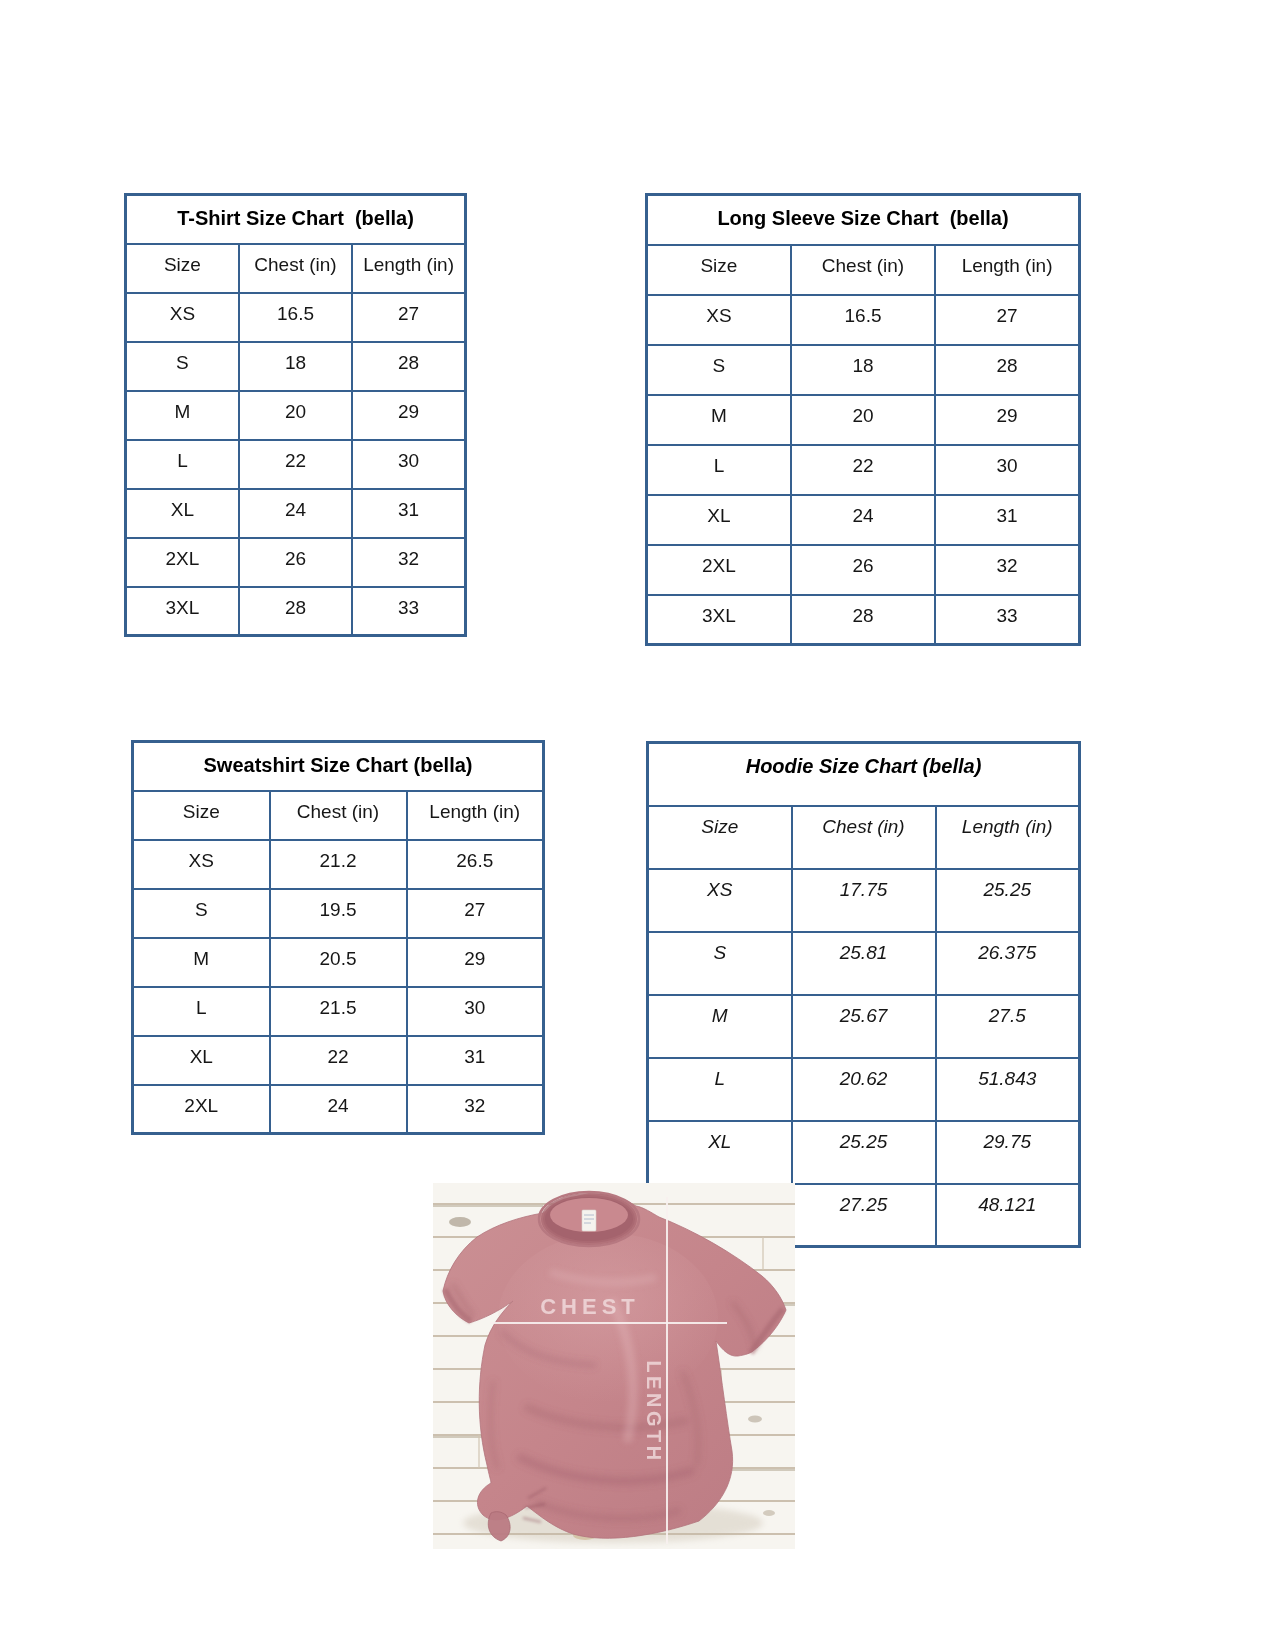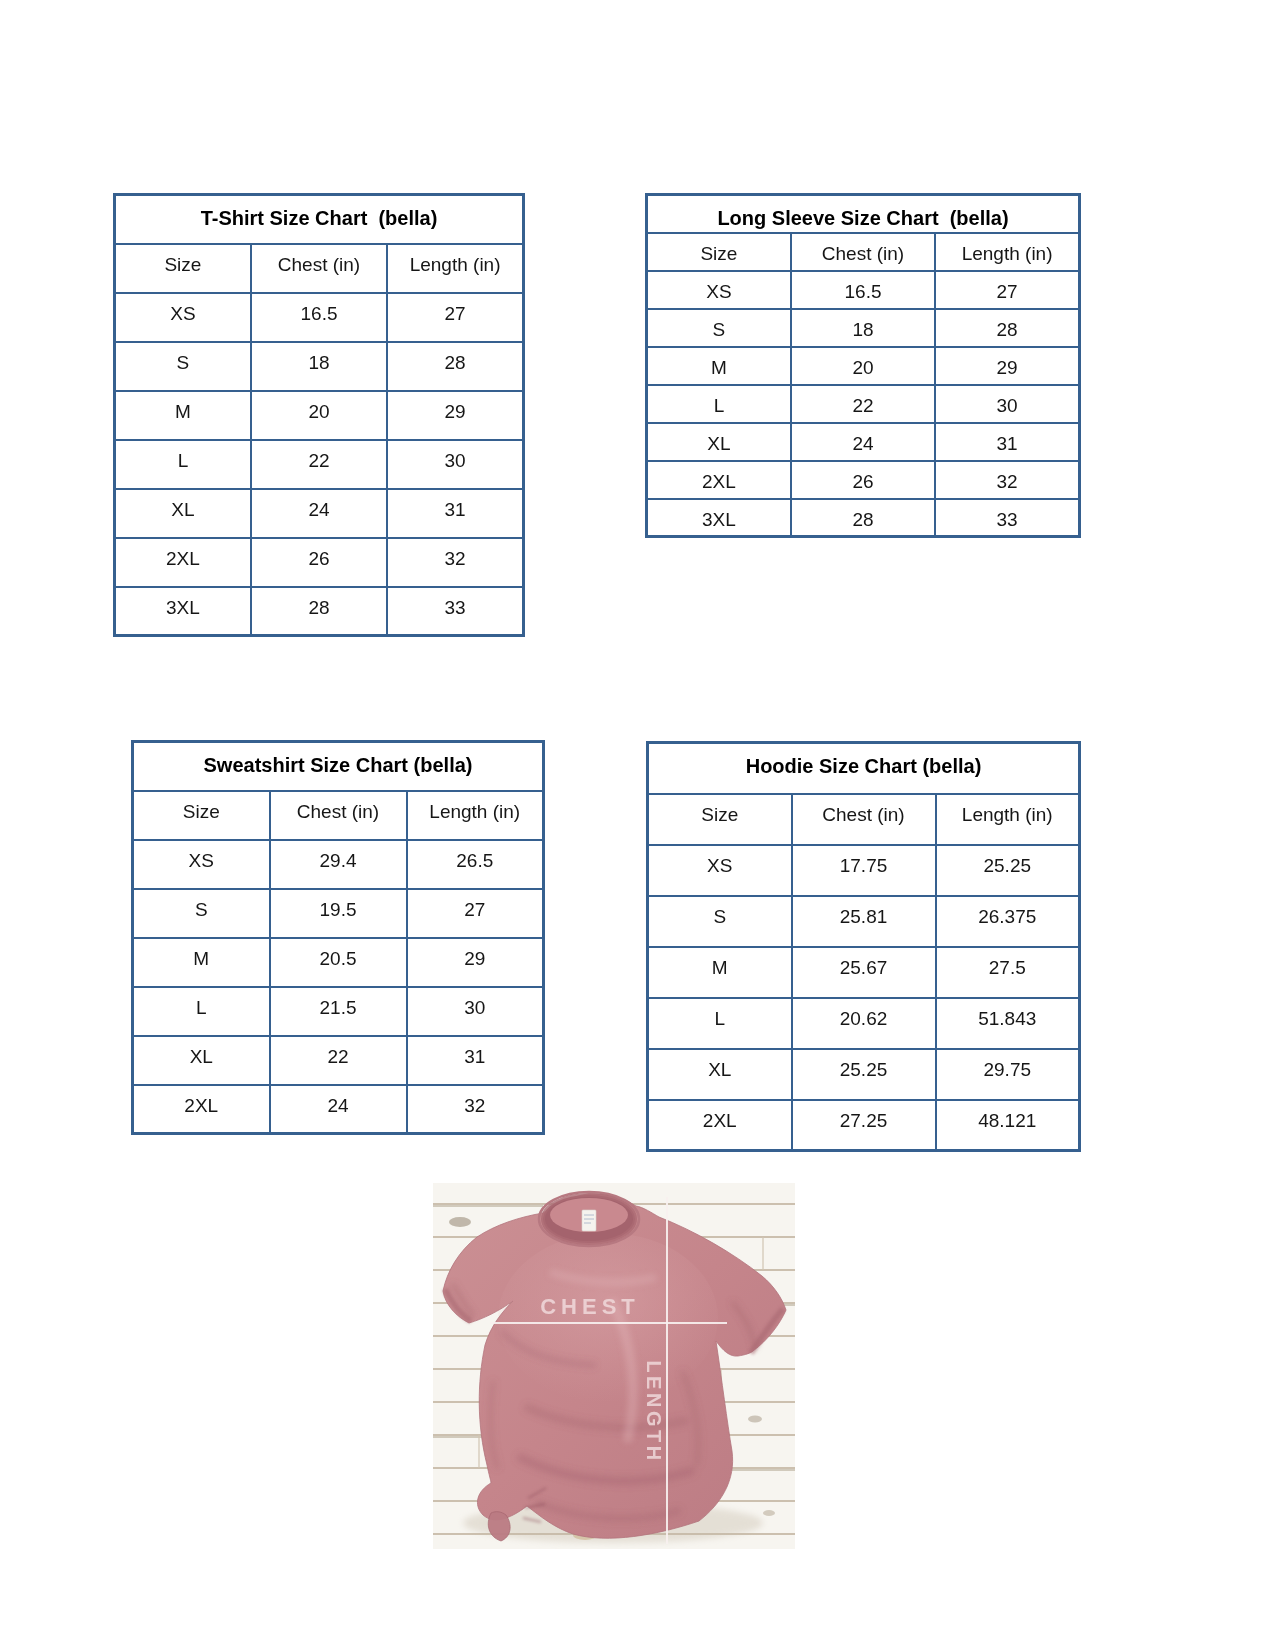--- a/index.html
+++ b/index.html
@@ -12,27 +12,27 @@
     border:3px solid #36608f;
   }
   table.size-table td{
     border:2px solid #36608f;text-align:center;vertical-align:top;
     font-size:19px;color:#161616;padding:9px 4px 0 4px;box-sizing:border-box;
   }
   table.size-table tr.title-row td{
     font-weight:bold;font-size:20px;padding-top:11px;white-space:pre-wrap;color:#000;
   }
   
-  #tbl-tshirt      {left:113px;top:193px;width:412px;padding-left:20px;}
+  #tbl-tshirt      {left:124px;top:193px;width:343px;padding-left:20px;}
   #tbl-longsleeve  {left:645px;top:193px;width:436px;}
   #tbl-sweatshirt  {left:131px;top:740px;width:414px;border-radius:24px;}
   #tbl-hoodie      {left:646px;top:741px;width:435px;}
   #tbl-tshirt td, #tbl-sweatshirt td {height:49px;}
-  #tbl-longsleeve td {height:38px;}
-  #tbl-hoodie td {height:51px;}
+  #tbl-longsleeve td {height:50px;}
+  #tbl-hoodie td {height:63px;font-style:italic;}
   table.cols-a td:nth-child(1){width:37%;}
   table.cols-a td:nth-child(2){width:34%;}
   table.cols-a td:nth-child(3){width:29%;}
   table.cols-b td:nth-child(1){width:34%;}
   table.cols-b td:nth-child(2){width:33%;}
   table.cols-b td:nth-child(3){width:33%;}
   #size-photo{
     position:absolute;left:433px;top:1183px;width:362px;height:366px;border-radius:9px;
   }
   #size-photo svg{display:block;}
@@ -143,21 +143,21 @@
         <tr class="title-row">
           <td colspan="3">Sweatshirt Size Chart (bella)</td>
         </tr>
         <tr class="header-row">
           <td>Size</td>
           <td>Chest (in)</td>
           <td>Length (in)</td>
         </tr>
         <tr>
           <td>XS</td>
-          <td>29.4</td>
+          <td>21.2</td>
           <td>26.5</td>
         </tr>
         <tr>
           <td>S</td>
           <td>19.5</td>
           <td>27</td>
         </tr>
         <tr>
           <td>M</td>
           <td>20.5</td>

